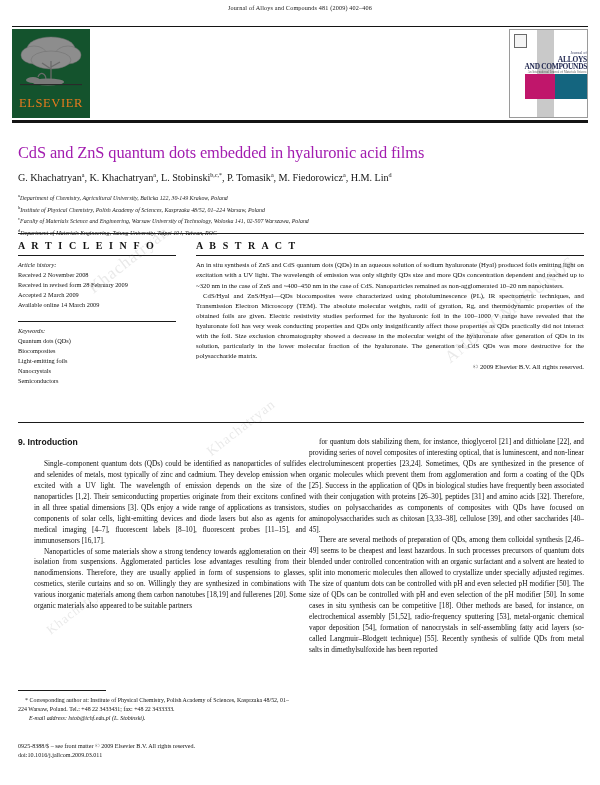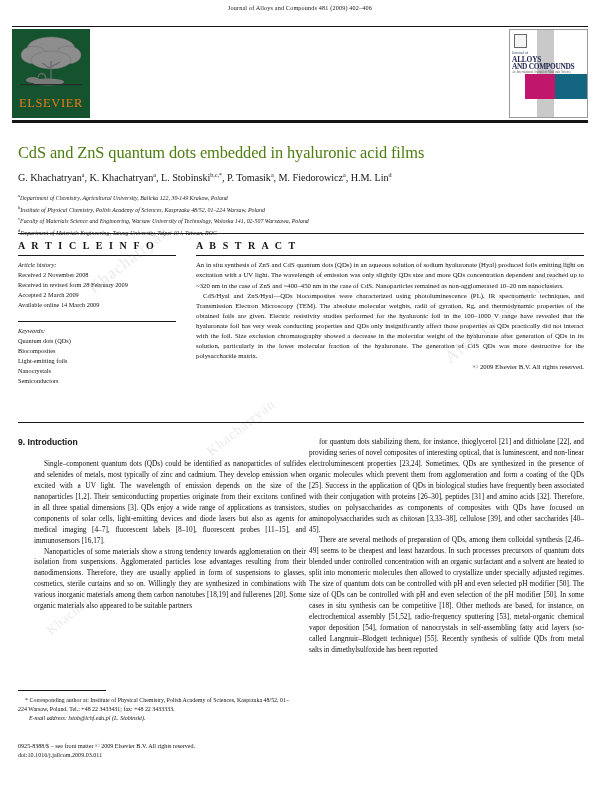--- a/index.html
+++ b/index.html
@@ -147,21 +147,21 @@
     position: absolute;
     top: 4px; left: 4px;
     width: 11px; height: 12px;
     border: 0.7px solid #6a6a6a;
     background: #f4f4f4;
   }
   .cover-title {
     position: absolute;
     top: 22px; left: 2px;
     width: 75px;
-    text-align: left;
+    text-align: right;
     font-family: "Liberation Serif", serif;
     color: #232a52;
     line-height: 1.02;
   }
   .cover-title .t1 { font-size: 3.6px; display:block; letter-spacing:0.2px;}
   .cover-title .t2 { font-size: 7.4px; display:block; font-weight:bold; letter-spacing:-0.2px;}
   .cover-title .t3 { font-size: 7.4px; display:block; font-weight:bold; letter-spacing:-0.3px;}
   .cover-title .t4 { font-size: 3px; display:block; color:#555; letter-spacing:0.1px;}
   .cover-magenta {
     position: absolute;
@@ -178,21 +178,21 @@
 
   
   .article-title {
     position: absolute;
     top: 143px;
     left: 18px;
     width: 566px;
     font-family: "Liberation Serif", serif;
     font-size: 16.4px;
     font-weight: 400;
-    color: #4d7c0f;
+    color: #a21caf;
     letter-spacing: -0.1px;
   }
   .authors {
     position: absolute;
     top: 171px;
     left: 18px;
     width: 566px;
     font-family: "Liberation Serif", serif;
     font-size: 10.2px;
     color: #151515;

